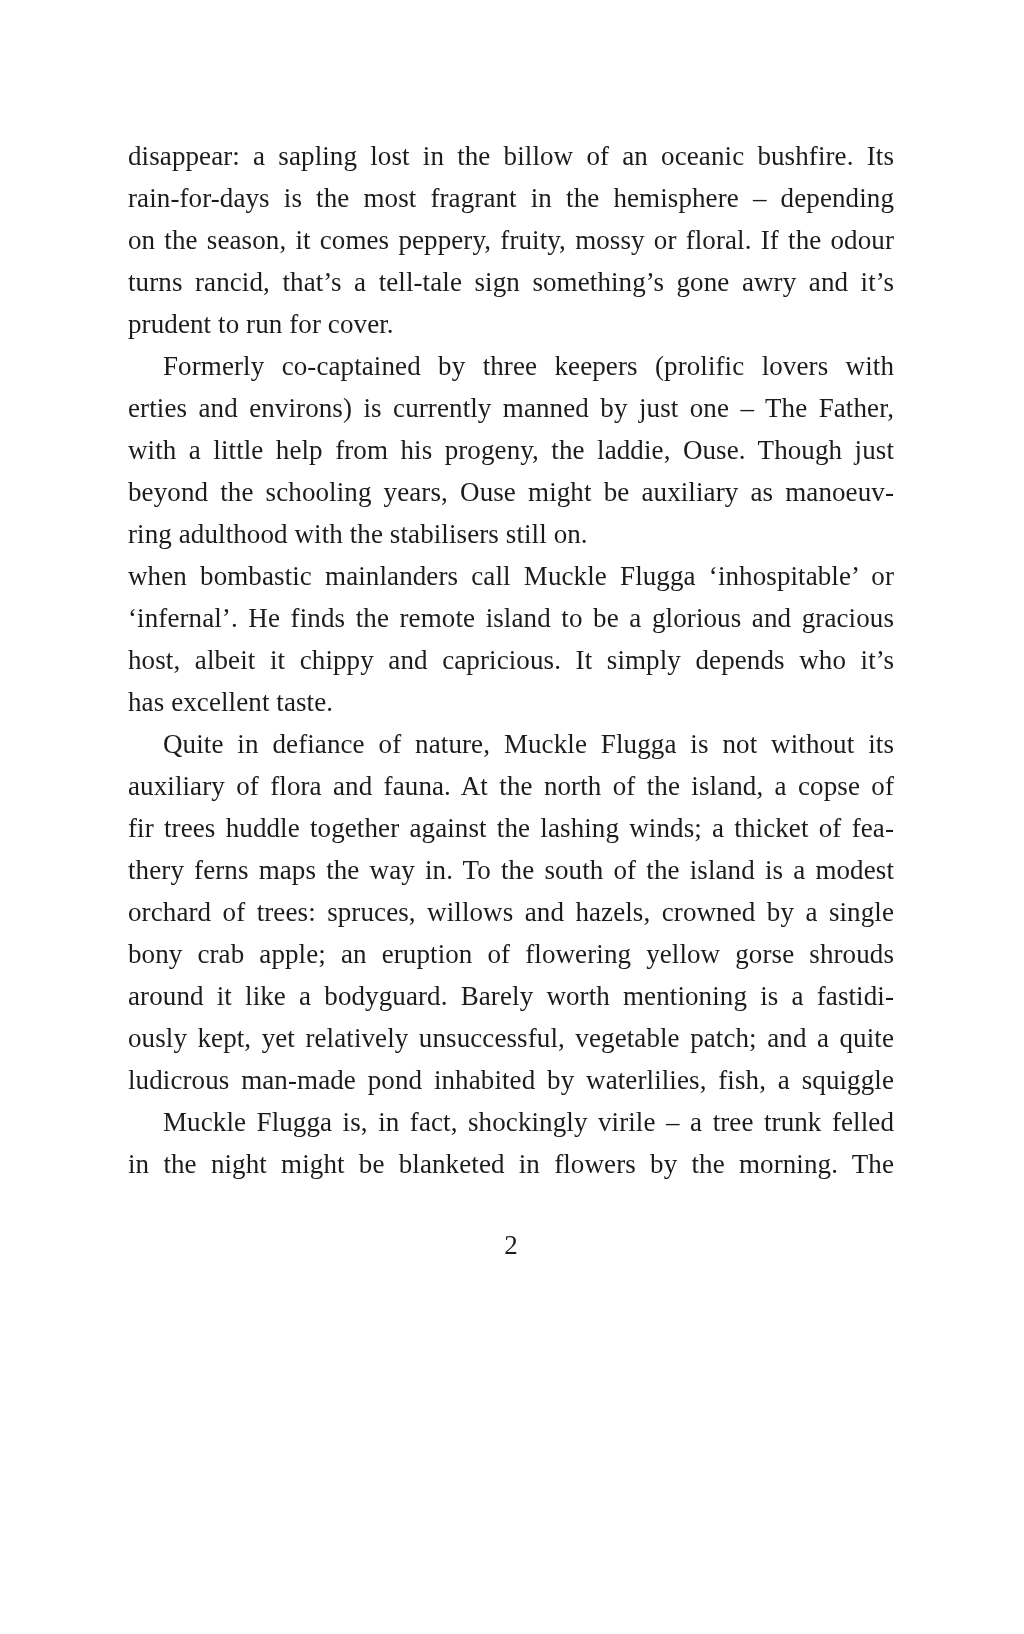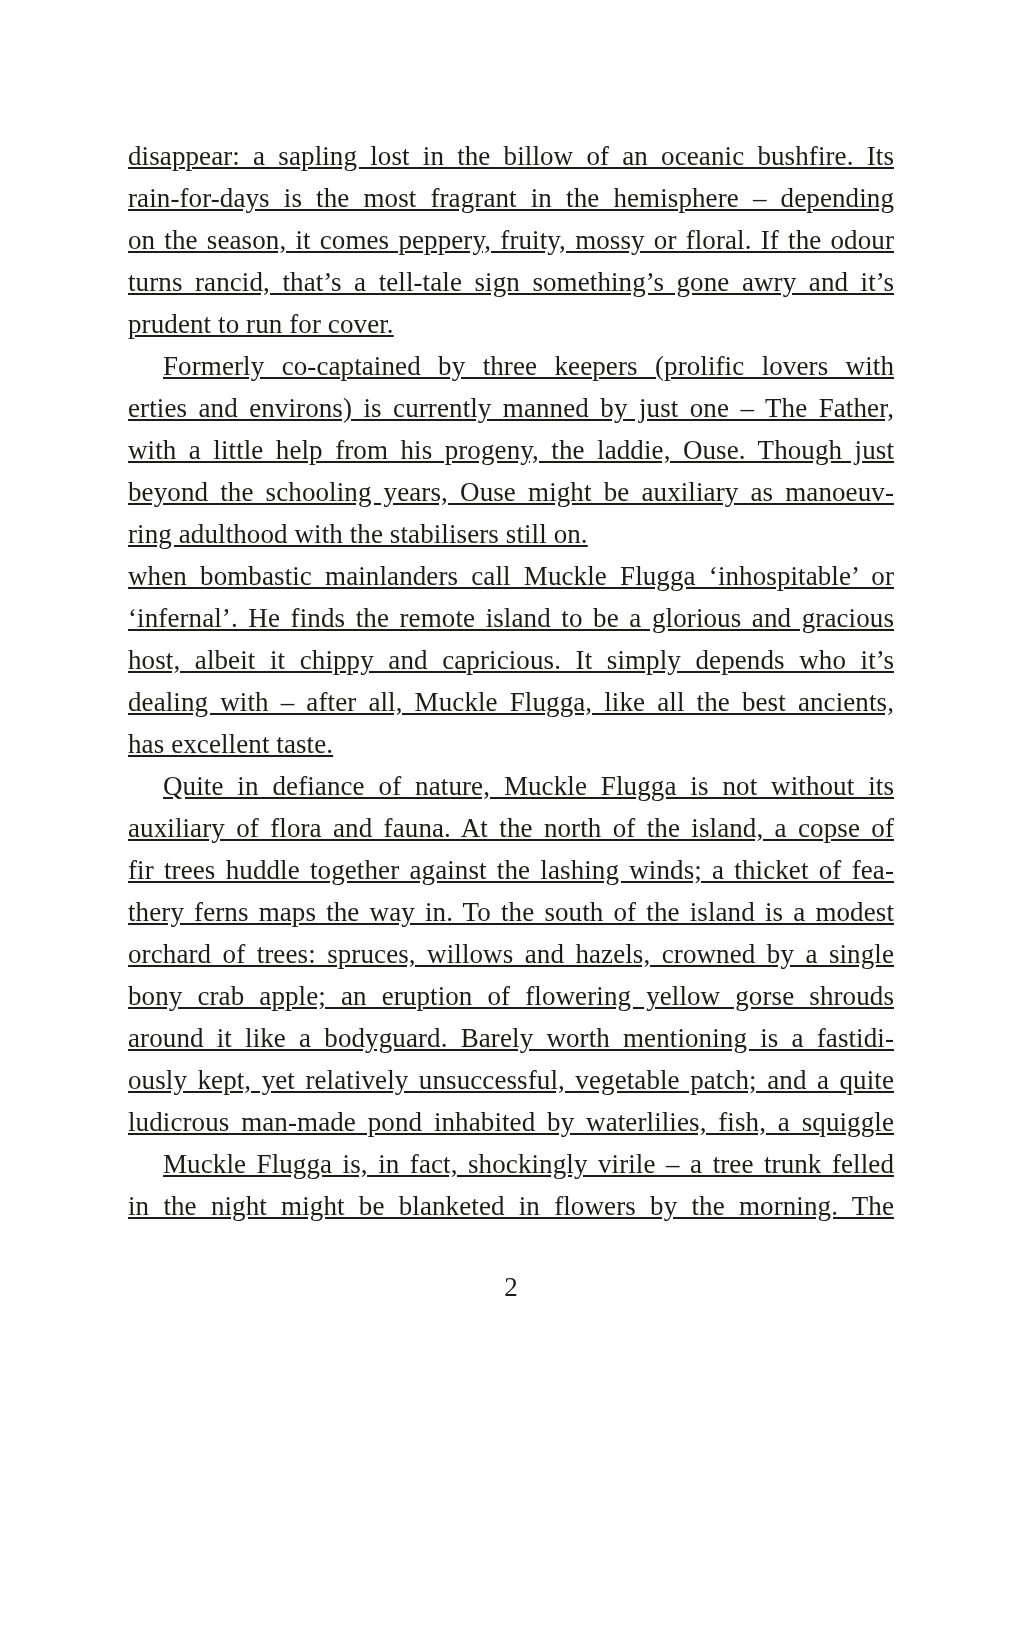--- a/index.html
+++ b/index.html
@@ -16,21 +16,20 @@
     overflow: hidden;
   }
   .page {
     position: absolute;
     left: 128px;
     top: 135px;
     width: 766px;
   }
   .text-block {
     width: 766px;
-    text-decoration: underline;
   }
   .line {
     font-size: 27px;
     line-height: 42px;
     height: 42px;
     text-align: justify;
     text-align-last: justify;
     letter-spacing: 0.1px;
     overflow: visible;
   }
@@ -59,21 +58,20 @@
       <div class="line">turns rancid, that’s a tell-tale sign something’s gone awry and it’s</div>
       <div class="line pend">prudent to run for cover.</div>
       <div class="line ind">Formerly co-captained by three keepers (prolific lovers with</div>
       <div class="line">erties and environs) is currently manned by just one – The Father,</div>
       <div class="line">with a little help from his progeny, the laddie, Ouse. Though just</div>
       <div class="line">beyond the schooling years, Ouse might be auxiliary as manoeuv-</div>
       <div class="line pend">ring adulthood with the stabilisers still on.</div>
       <div class="line">when bombastic mainlanders call Muckle Flugga ‘inhospitable’ or</div>
       <div class="line">‘infernal’. He finds the remote island to be a glorious and gracious</div>
       <div class="line">host, albeit it chippy and capricious. It simply depends who it’s</div>
-      <div class="line">dealing with – after all, Muckle Flugga, like all the best ancients,</div>
       <div class="line pend">has excellent taste.</div>
       <div class="line ind">Quite in defiance of nature, Muckle Flugga is not without its</div>
       <div class="line">auxiliary of flora and fauna. At the north of the island, a copse of</div>
       <div class="line">fir trees huddle together against the lashing winds; a thicket of fea-</div>
       <div class="line">thery ferns maps the way in. To the south of the island is a modest</div>
       <div class="line">orchard of trees: spruces, willows and hazels, crowned by a single</div>
       <div class="line">bony crab apple; an eruption of flowering yellow gorse shrouds</div>
       <div class="line">around it like a bodyguard. Barely worth mentioning is a fastidi-</div>
       <div class="line">ously kept, yet relatively unsuccessful, vegetable patch; and a quite</div>
       <div class="line">ludicrous man-made pond inhabited by waterlilies, fish, a squiggle</div>

